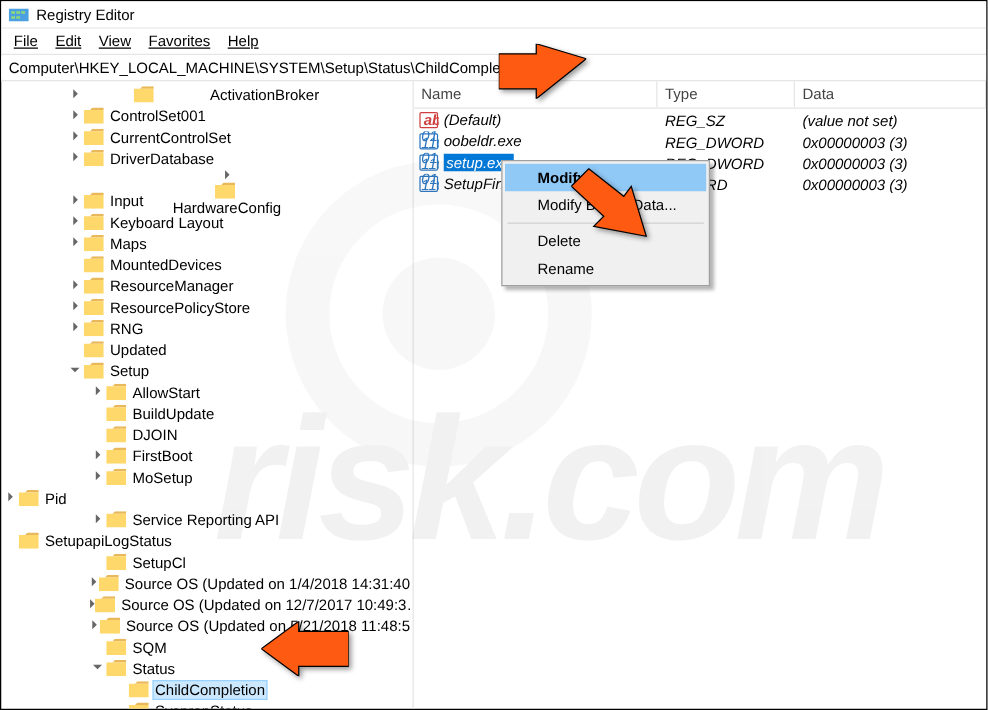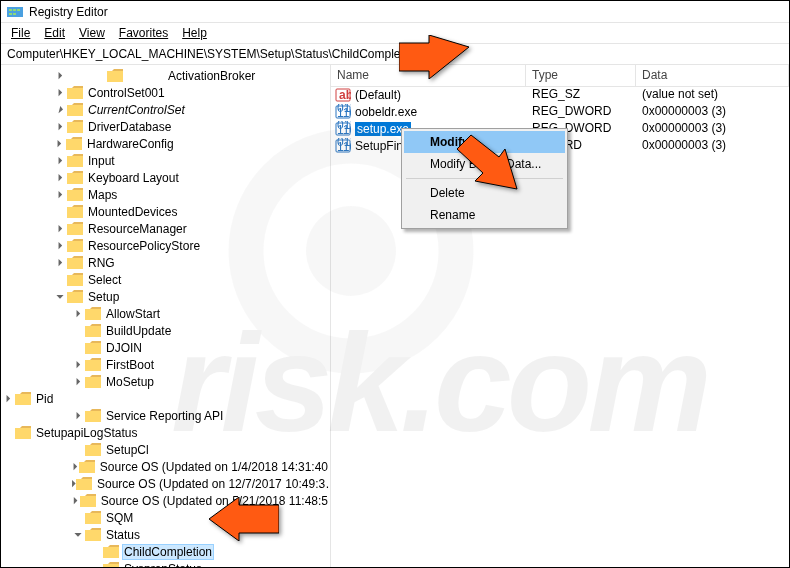--- a/index.html
+++ b/index.html
@@ -20,21 +20,21 @@
 .tw.none::before { content: ''; }
 .folder { width: 16px; height: 13px; margin-right: 3px; display: inline-flex; }
 .folder svg { width: 16px; height: 13px; }
 .tree-label { padding: 0 2px; }
 .tree-label.sel { background: #cce8ff; border: 1px solid #99d1ff; padding: 0 1px; }
 .list-header { display: flex; height: 22px; border-bottom: 1px solid #e5e5e5; }
 .list-header div { padding: 3px 6px; border-right: 1px solid #e5e5e5; color: #444; }
 .col-name { width: 195px; }
 .col-type { width: 110px; }
 .col-data { flex: 1; }
-.list-row { display: flex; height: 17px; align-items: flex-start; cursor: default; }
+.list-row { display: flex; height: 17px; align-items: flex-end; cursor: default; font-style: italic; }
 .list-row .col-name { display: flex; align-items: center; padding: 0 4px; }
 .list-row .col-type, .list-row .col-data { padding: 0 6px; }
 .list-row.sel .col-name span.txt { background: #0078d7; color: #fff; padding: 0 2px; }
 .val-icon { width: 16px; height: 16px; margin-right: 4px; display: inline-flex; }
 .ctx-menu { position: absolute; left: 400px; top: 127px; width: 167px; background: #f0f0f0; border: 1px solid #a0a0a0; box-shadow: 3px 3px 3px rgba(0,0,0,.3); padding: 2px; z-index: 50; }
 .ctx-item { padding: 4px 8px 4px 26px; cursor: default; position: relative; }
 .ctx-item.hl { background: #90c8f6; }
 .ctx-item.def { font-weight: bold; }
 .ctx-sep { height: 1px; background: #d0d0d0; margin: 3px 2px; }
 .arrow { position: absolute; z-index: 60; filter: drop-shadow(2px 2px 2px rgba(0,0,0,.4)); }
@@ -94,41 +94,41 @@
       <div class="tree-row" style="padding-left: 52px;">
         <span class="tw col"></span>
         <span class="folder">
           <svg viewBox="0 0 16 13">
             <path d="M0 2 L5 2 L7 0 L16 0 L16 2 L0 2 Z" fill="#e8b85a"></path>
             <rect x="0" y="2" width="16" height="11" fill="#ffd86b"></rect>
           </svg>
         </span>
         <span class="tree-label">ControlSet001</span>
       </div>
-      <div class="tree-row" style="padding-left: 52px; font-style: italic;">
+      <div class="tree-row" style="padding-left: 52px;">
         <span class="tw col"></span>
         <span class="folder">
           <svg viewBox="0 0 16 13">
             <path d="M0 2 L5 2 L7 0 L16 0 L16 2 L0 2 Z" fill="#e8b85a"></path>
             <rect x="0" y="2" width="16" height="11" fill="#ffd86b"></rect>
           </svg>
         </span>
         <span class="tree-label">CurrentControlSet</span>
       </div>
       <div class="tree-row" style="padding-left: 52px;">
         <span class="tw col"></span>
         <span class="folder">
           <svg viewBox="0 0 16 13">
             <path d="M0 2 L5 2 L7 0 L16 0 L16 2 L0 2 Z" fill="#e8b85a"></path>
             <rect x="0" y="2" width="16" height="11" fill="#ffd86b"></rect>
           </svg>
         </span>
         <span class="tree-label">DriverDatabase</span>
       </div>
-      <div class="tree-row" style="padding-left: 51px;">
+      <div class="tree-row" style="padding-left: 32px; flex-direction: column;">
         <span class="tw col"></span>
         <span class="folder">
           <svg viewBox="0 0 16 13">
             <path d="M0 2 L5 2 L7 0 L16 0 L16 2 L0 2 Z" fill="#e8b85a"></path>
             <rect x="0" y="2" width="16" height="11" fill="#ffd86b"></rect>
           </svg>
         </span>
         <span class="tree-label">HardwareConfig</span>
       </div>
       <div class="tree-row" style="padding-left: 52px;">
@@ -202,21 +202,21 @@
         <span class="tree-label">RNG</span>
       </div>
       <div class="tree-row" style="padding-left: 52px;">
         <span class="tw none"></span>
         <span class="folder">
           <svg viewBox="0 0 16 13">
             <path d="M0 2 L5 2 L7 0 L16 0 L16 2 L0 2 Z" fill="#e8b85a"></path>
             <rect x="0" y="2" width="16" height="11" fill="#ffd86b"></rect>
           </svg>
         </span>
-        <span class="tree-label">Select</span>
+        <span class="tree-label">Updated</span>
       </div>
       <div class="tree-row" style="padding-left: 52px;">
         <span class="tw exp"></span>
         <span class="folder">
           <svg viewBox="0 0 16 13">
             <path d="M0 2 L5 2 L7 0 L16 0 L16 2 L0 2 Z" fill="#e8b85a"></path>
             <rect x="0" y="2" width="16" height="11" fill="#ffd86b"></rect>
           </svg>
         </span>
         <span class="tree-label">Setup</span>

